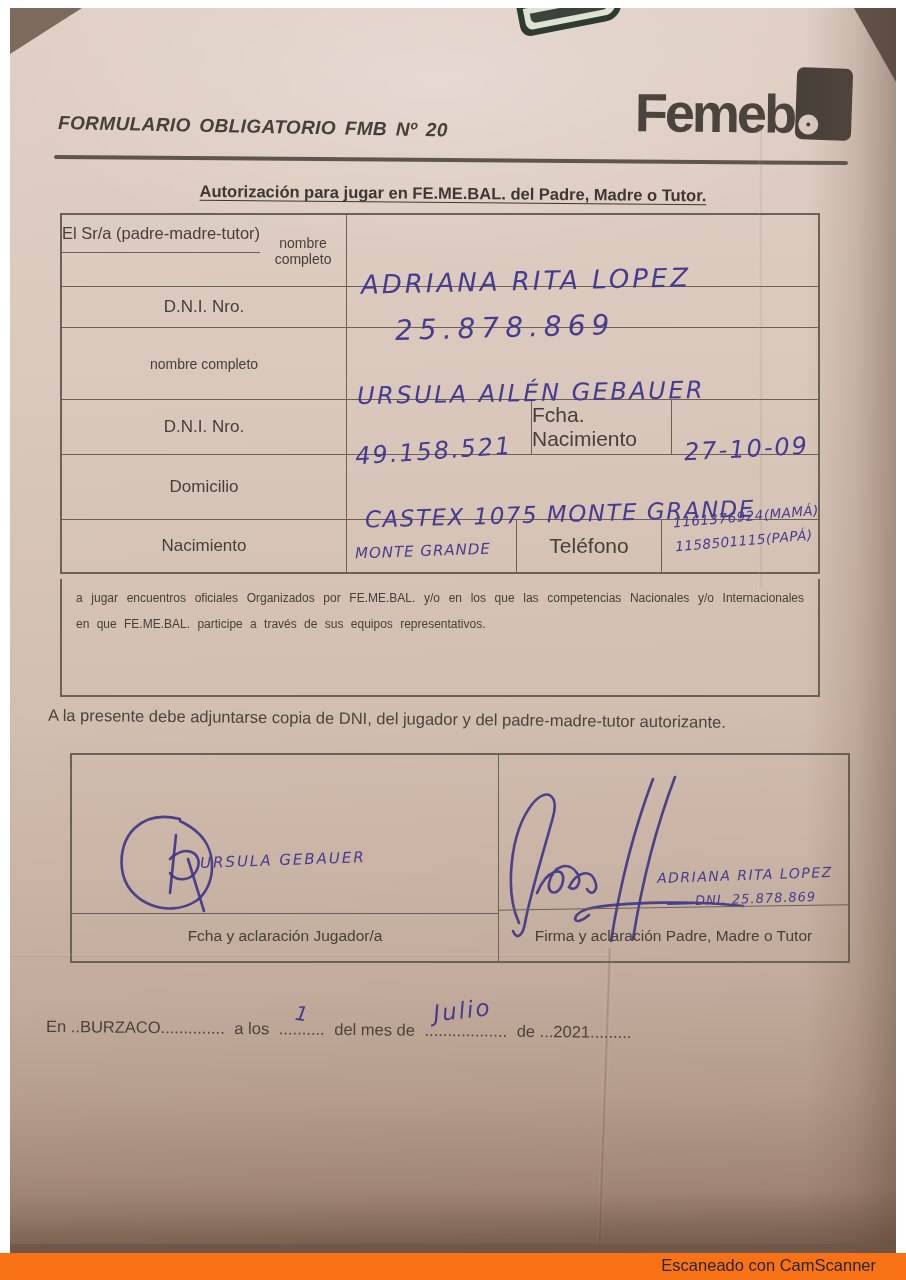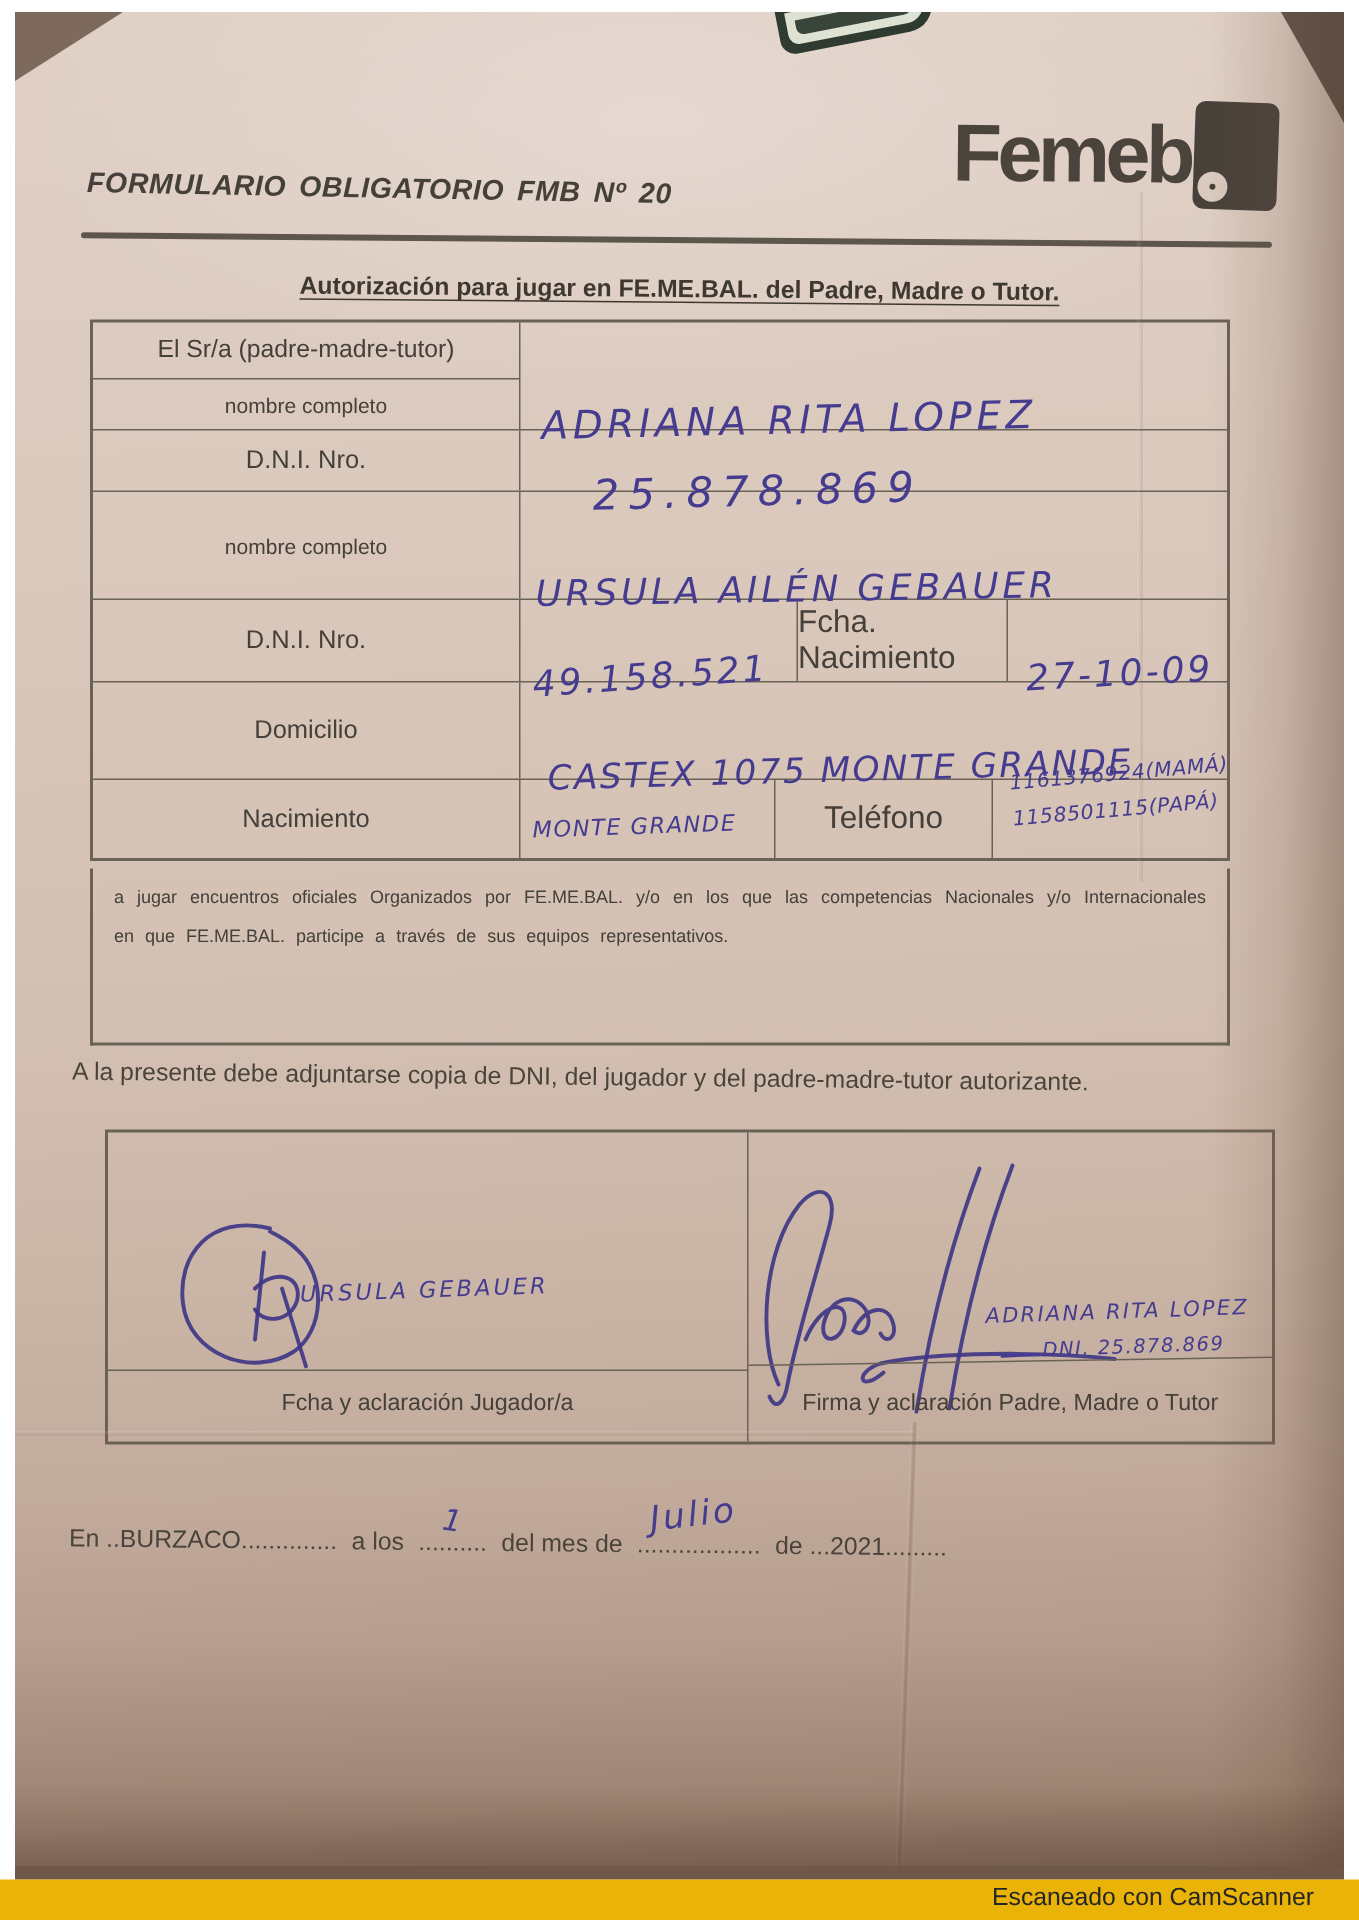--- a/index.html
+++ b/index.html
@@ -30,21 +30,21 @@
   .crease-v2 { position:absolute; left:748px; top:120px; width:4px; height:460px;
     background:linear-gradient(90deg, rgba(255,255,255,0.10), rgba(110,80,60,0.14)); pointer-events:none; }
 
   
   .green-obj { position:absolute; left:508px; top:-14px; width:104px; height:34px;
     transform:rotate(-11deg); background:#2f3a30; border-radius:0 0 18px 10px; }
   .green-obj .band { position:absolute; inset:6px; background:#dde2d3; border-radius:0 0 12px 7px; }
   .green-obj .core { position:absolute; inset:12px; background:#39443a; border-radius:0 0 8px 5px; }
 
   
-  .logo { position:absolute; top:58px; right:44px; display:flex; align-items:center; }
+  .logo { position:absolute; top:58px; right:44px; display:flex; align-items:flex-end; }
   .logo-text { font-size:54px; font-weight:bold; letter-spacing:-3px; color:#4b443d;
     line-height:1; transform:rotate(0.5deg); }
   .logo-mark { position:relative; width:56px; height:72px; margin-left:2px; margin-top:2px;
     background:#48413a; border-radius:7px; transform:rotate(2deg); }
   .logo-mark .counter { position:absolute; left:3px; bottom:5px; width:20px; height:20px;
     border:8px solid #d9c9be; border-radius:50%; }
 
   
   .form-title { position:absolute; left:48px; top:104px; font-size:19px; font-weight:bold;
     font-style:italic; color:#46403a; letter-spacing:0.4px; word-spacing:3px; transform:rotate(1.1deg); transform-origin:left center; }
@@ -55,21 +55,21 @@
   .auth-heading span { text-decoration:underline; text-underline-offset:3px; }
 
   
   .tbl { position:absolute; left:50px; top:205px; width:760px;
     border:2px solid #6b6257; color:#45403a; }
   .trow { display:flex; border-bottom:1.5px solid #6b6257; }
   .trow:last-child { border-bottom:none; }
   .lbl { width:285px; min-width:285px; border-right:1.5px solid #6b6257;
     display:flex; align-items:center; justify-content:center; text-align:center;
     font-size:17px; }
-  .lbl.stack { flex-direction:column; padding:0; align-items:stretch; }
+  .lbl.stack { flex-direction:row; padding:0; align-items:stretch; }
   .lbl .sub-top { height:38px; border-bottom:1.5px solid #6b6257; display:flex;
     align-items:center; justify-content:center; font-size:16.5px; }
   .lbl .sub-bot { flex:1; display:flex; align-items:center; justify-content:center;
     font-size:14px; }
   .val { flex:1; position:relative; }
   .cell { position:relative; border-right:1.5px solid #6b6257; }
   .cell:last-child { border-right:none; }
   .mini-lbl { display:flex; align-items:center; justify-content:center; font-size:21px; }
   .r1 { height:72px; } .r2 { height:41px; } .r3 { height:72px; }
   .r4 { height:55px; } .r5 { height:65px; } .r6 { height:52px; }
@@ -121,21 +121,21 @@
     transform:rotate(0.6deg); white-space:nowrap; }
   .date-line .seg { margin-right:5px; }
   .dots { position:relative; margin-right:5px; }
   .hw-day   { left:16px; top:-18px; font-size:20px; transform:rotate(8deg); }
   .hw-month { left:8px;  top:-24px; font-size:23px; letter-spacing:2px; transform:rotate(-7deg); }
 
   
   .photo-edge { position:absolute; left:0; bottom:0; width:100%; height:9px; background:#6d5748; opacity:0.85; }
 
   
-  .footer { position:absolute; left:0; top:1253px; width:906px; height:27px; background:#eab308; }
+  .footer { position:absolute; left:0; top:1253px; width:906px; height:27px; background:#f97316; }
   .footer span { position:absolute; right:30px; top:3px; font-size:16.5px; color:#262626; }
 </style>
 </head>
 <body>
 
 <div class="page">
   <div class="photo">
 
     <div class="corner-tl"></div>
     <div class="corner-tr"></div>

